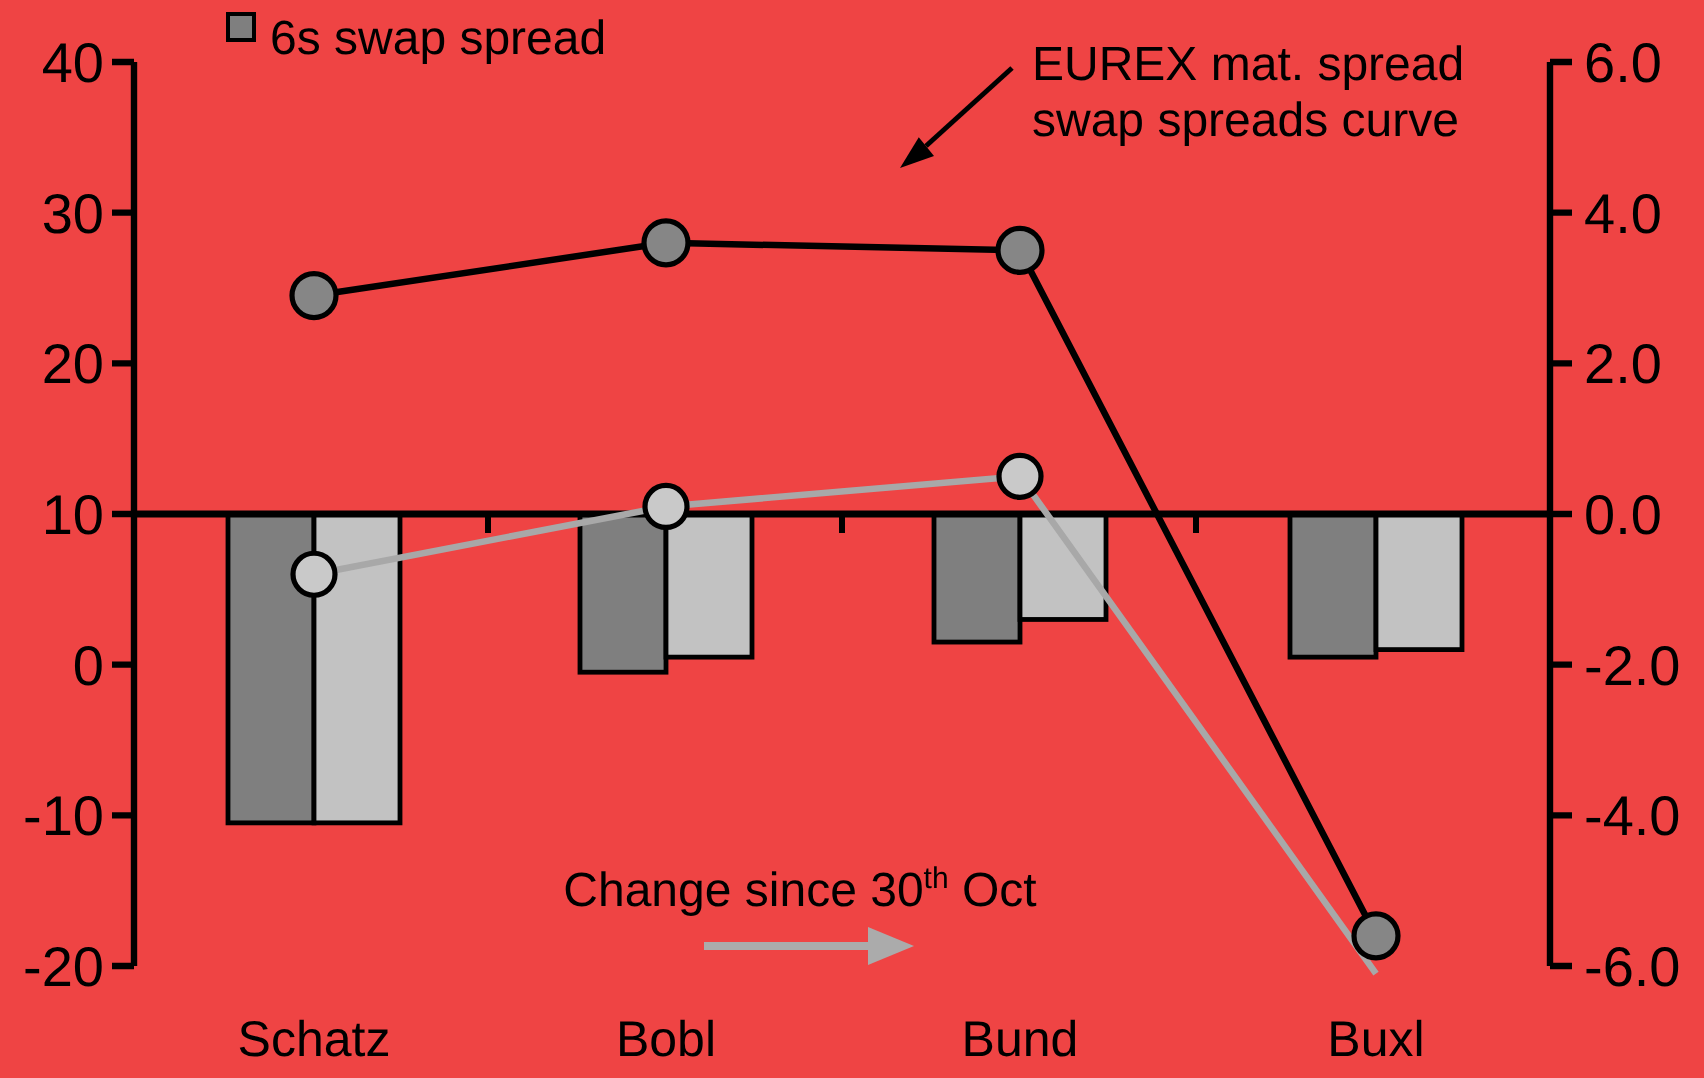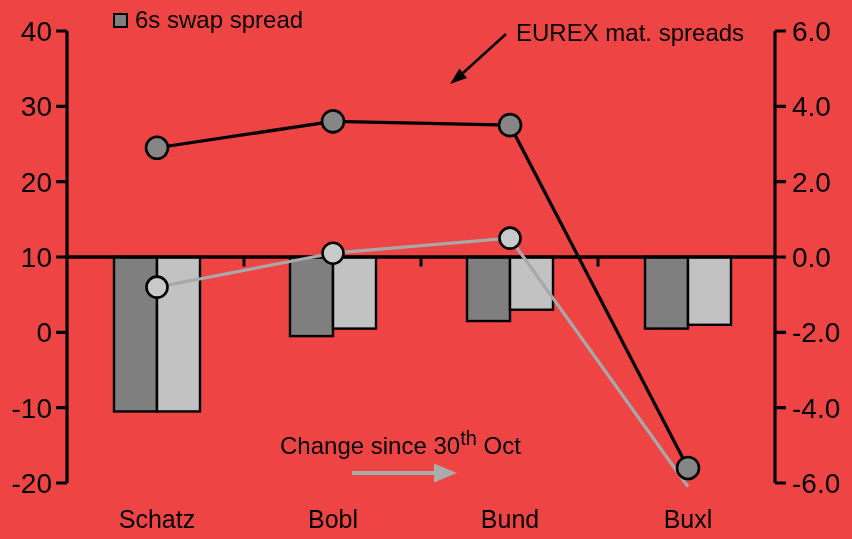--- a/index.html
+++ b/index.html
@@ -5,33 +5,33 @@
   html,body{margin:0;padding:0;background:#ffffff;}
   .stage{
     position:relative;
     width:852px;height:539px;
     background:#ef4444;
     font-family:"Liberation Sans", sans-serif;
     overflow:hidden;
   }
   .stage svg{position:absolute;left:0;top:0;}
   .legend-row{
-    position:absolute;left:113px;display:flex;align-items:center;gap:7px;
+    position:absolute;left:113px;display:flex;gap:7px;
     font-size:24px;color:#000;line-height:28px;height:28px;
   }
   .legend-swatch{width:11px;height:11px;border:2px solid #000;flex:0 0 auto;}
   .annotation{
     position:absolute;left:516px;top:19px;
     font-size:24px;line-height:28px;color:#000;white-space:nowrap;
   }
   .change-note{
     position:absolute;left:280px;top:432px;width:240px;text-align:center;
     font-size:24px;color:#000;white-space:nowrap;
   }
-  .change-note sup{font-size:20px;line-height:0;}
+  .change-note sup{font-size:15px;line-height:0;}
 </style>
 </head>
 <body>
 
 <div class="stage">
 
   <svg id="chart-svg" width="852" height="539" viewBox="0 0 852 539">
     <g id="g-bars">
         <rect x="114" y="257" width="43" height="154.43333333333334" fill="#7f7f7f" stroke="#000" stroke-width="2.4"></rect>
         <rect x="290" y="257" width="43" height="79.09999999999997" fill="#7f7f7f" stroke="#000" stroke-width="2.4"></rect>
@@ -94,18 +94,19 @@
       <polygon points="434,463.5 457,473 434,482.5" fill="#ababab"></polygon>
     </g>
   </svg>
 
   <div class="legend-row" style="top:6px;">
     <span class="legend-swatch" style="background:#7f7f7f;"></span>
     <span>6s swap spread</span>
   </div>
 
   <div class="annotation">
-    <div>EUREX mat. spreads</div>
+    <div>EUREX mat. spread</div>
+    <div>swap spreads curve</div>
   </div>
 
   <div class="change-note"><span>Change since 30</span><sup>th</sup><span> Oct</span></div>
 
 </div>
 
 </body></html>

